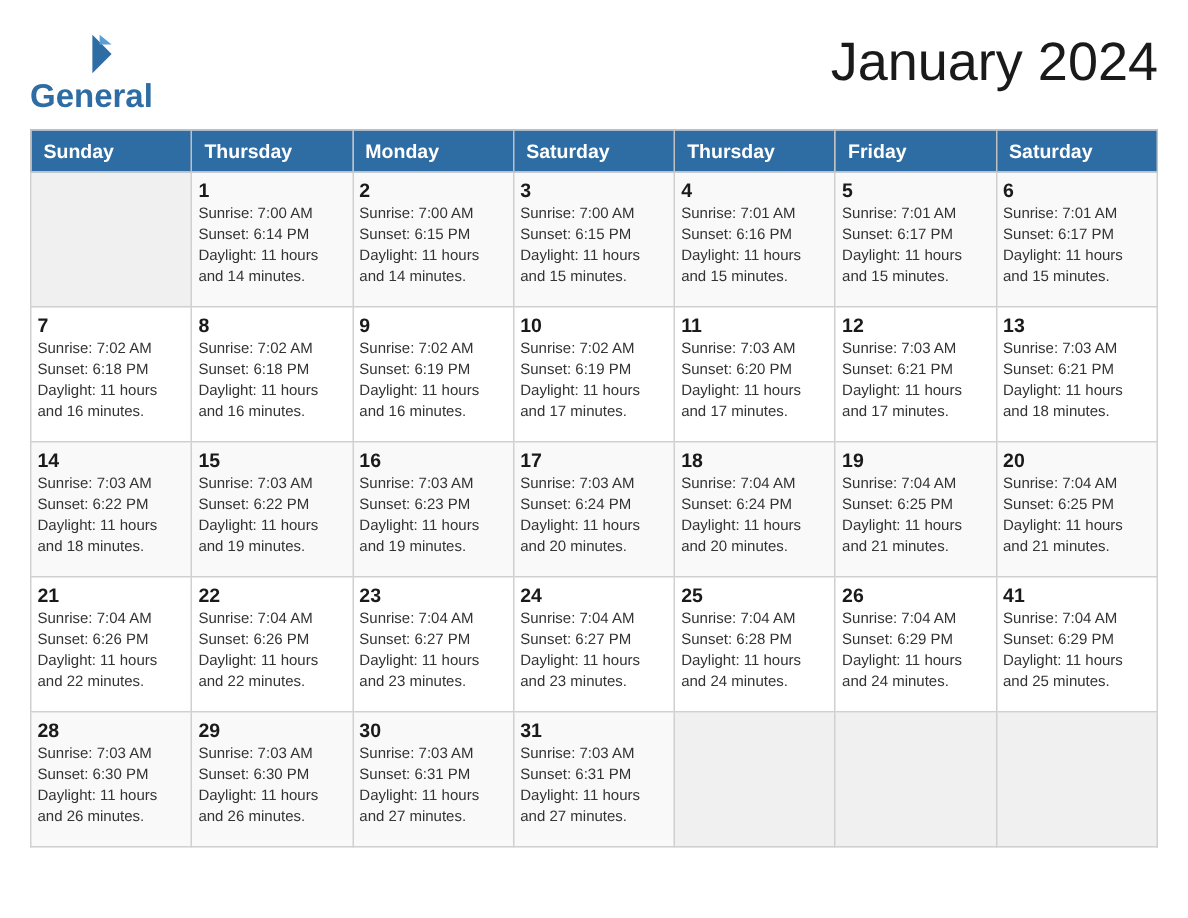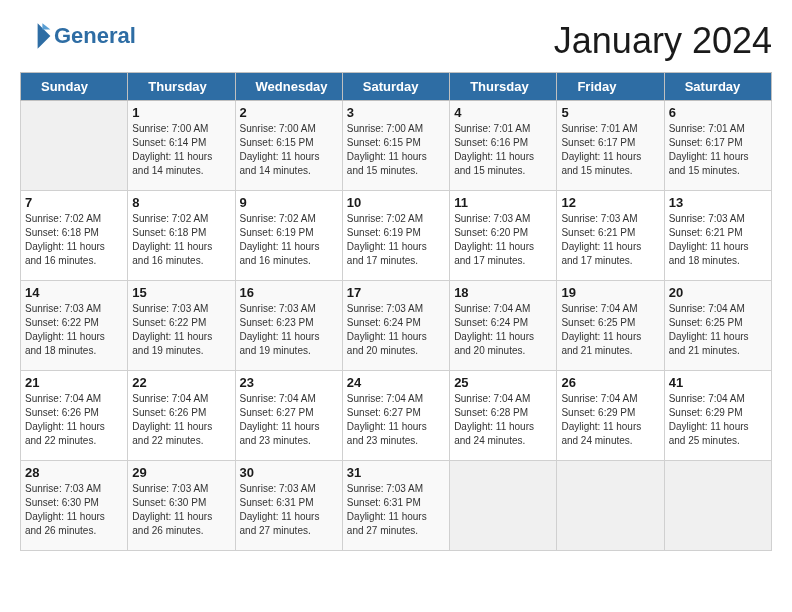--- a/index.html
+++ b/index.html
@@ -12,20 +12,21 @@
     }
     .header {
       display: flex;
       justify-content: space-between;
       align-items: flex-start;
       margin-bottom: 10px;
     }
     .logo {
       display: flex;
       align-items: center;
+      flex-direction: column;
     }
     .logo-text {
       font-size: 22px;
       font-weight: bold;
       color: #1a1a1a;
       line-height: 1.1;
     }
     .logo-text .blue {
       color: #2e6da4;
     }
@@ -46,21 +47,21 @@
       color: #444;
     }
     table {
       width: 100%;
       border-collapse: collapse;
       table-layout: fixed;
     }
     thead tr th {
       background-color: #2e6da4;
       color: #fff;
-      padding: 6px 20px;
+      padding: 6px 8px;
       font-size: 13px;
       font-weight: bold;
       text-align: left;
       border: 1px solid #c0c0c0;
     }
     tbody tr td {
       vertical-align: top;
       border: 1px solid #d0d0d0;
       padding: 4px 4px;
       height: 90px;
@@ -103,21 +104,21 @@
   <div class="title-area">
     <div class="month-title">January 2024</div>
   </div>
 </div>
 
 <table>
   <thead>
     <tr>
     <th>Sunday</th>
         <th>Thursday</th>
-        <th>Wednesday</th>
+        <th>Monday</th>
         <th>Saturday</th>
         <th>Thursday</th>
         <th>Friday</th>
         <th>Saturday</th>
       </tr>
   </thead>
   <tbody id="calendar-body">
   <tr>
         <td class="empty-cell"></td>
         <td>

